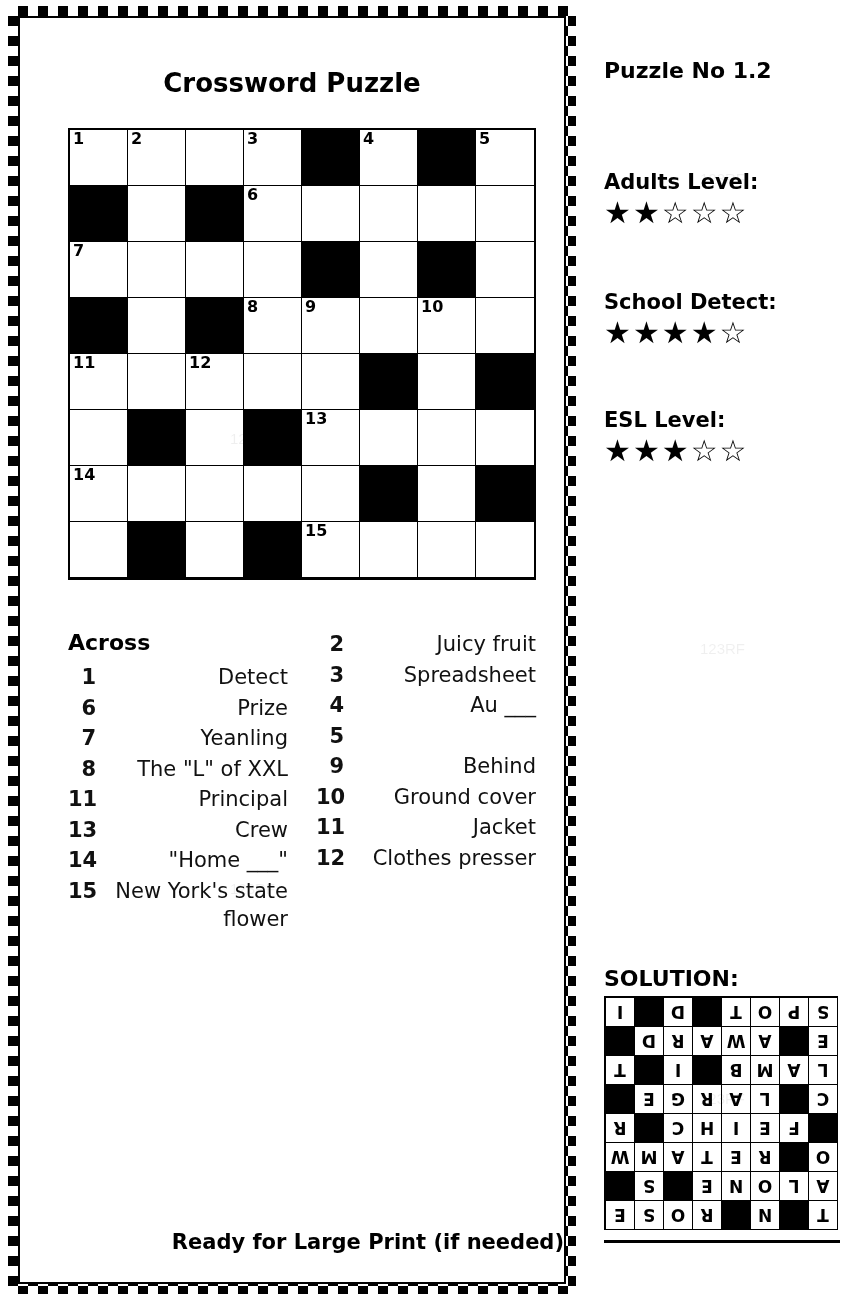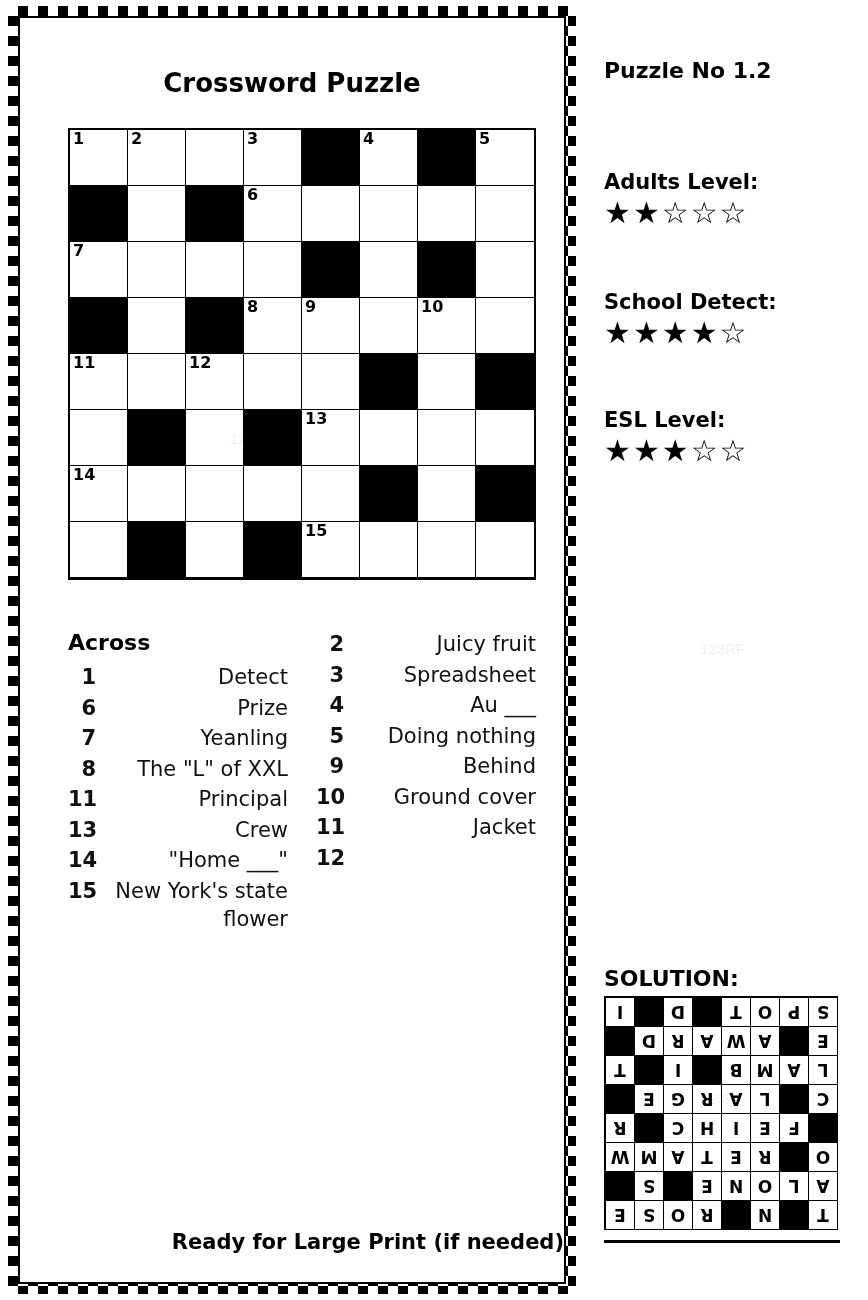--- a/index.html
+++ b/index.html
@@ -261,36 +261,36 @@
             <div class="clue">
               <span class="cn">3</span>
               <span class="ct">Spreadsheet</span>
             </div>
             <div class="clue">
               <span class="cn">4</span>
               <span class="ct">Au ___</span>
             </div>
             <div class="clue">
               <span class="cn">5</span>
-              <span class="ct">Doing nothing</span>
             </div>
             <div class="clue">
               <span class="cn">9</span>
               <span class="ct">Behind</span>
             </div>
             <div class="clue">
               <span class="cn">10</span>
               <span class="ct">Ground cover</span>
             </div>
             <div class="clue">
               <span class="cn">11</span>
               <span class="ct">Jacket</span>
             </div>
             <div class="clue">
               <span class="cn">12</span>
+              <span class="ct">Clothes presser</span>
             </div>
           </div>
       </div>
     </div>
 
     <div id="footer-note">Ready for Large Print (if needed)</div>
   </div>
 </div>
 
 <div id="right">

